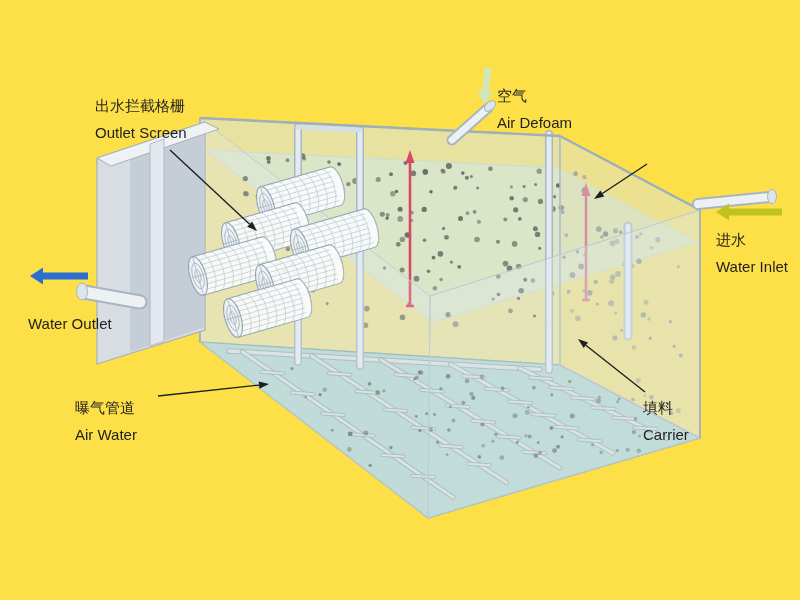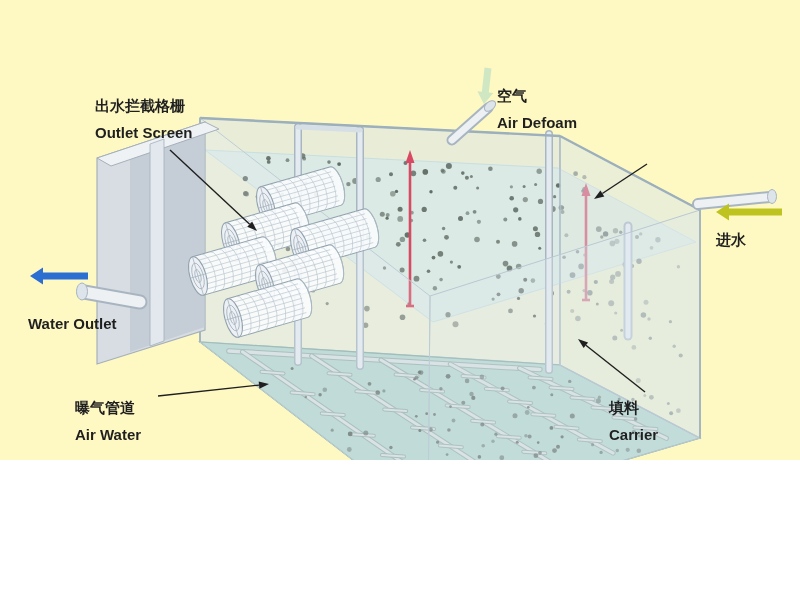--- a/index.html
+++ b/index.html
@@ -1,17 +1,17 @@
 <!DOCTYPE html>
 <html><head>
 <meta charset="utf-8">
 <style>
   * { margin:0; padding:0; box-sizing:border-box; }
   html,body { background:#ffffff; font-family:"Liberation Sans", sans-serif; }
-  .stage { position:relative; width:800px; height:460px; background:#fef9c3; overflow:hidden;font-weight:bold; }
+  .stage { position:relative; width:800px; height:600px; background:#fde047; overflow:hidden; }
   .stage svg { position:absolute; left:0; top:0; }
   .label { position:absolute; font-size:15px; line-height:27px; color:#1f1f1f; white-space:nowrap; }
 </style>
 </head>
 <body>
 
 <div class="stage">
 
   <svg id="diagram-svg" width="800" height="600" viewBox="0 0 800 600">
       <g>
@@ -587,29 +587,30 @@
   <div class="label" style="left:497px;top:82px">
     <div>空气</div>
     <div>Air Defoam</div>
   </div>
 
   <div class="label" style="left:643px;top:118px">
   </div>
 
   <div class="label" style="left:716px;top:226px">
     <div>进水</div>
+    <div>Water Inlet</div>
   </div>
 
   <div class="label" style="left:28px;top:310px">
     <div>Water Outlet</div>
   </div>
 
   <div class="label" style="left:75px;top:394px">
     <div>曝气管道</div>
     <div>Air Water</div>
   </div>
 
-  <div class="label" style="left:609px;top:394px">
+  <div class="label" style="left:643px;top:394px">
     <div>填料</div>
     <div>Carrier</div>
   </div>
 
 </div>
 
 </body></html>

